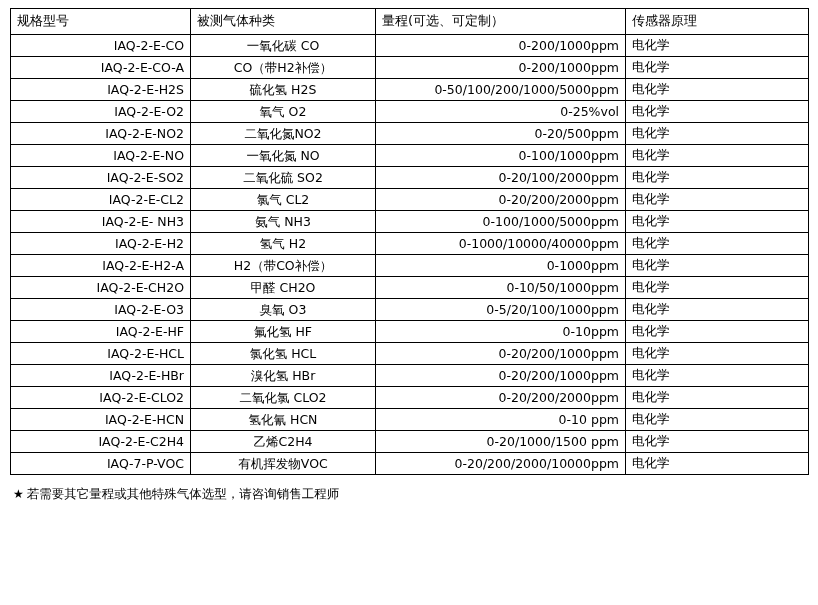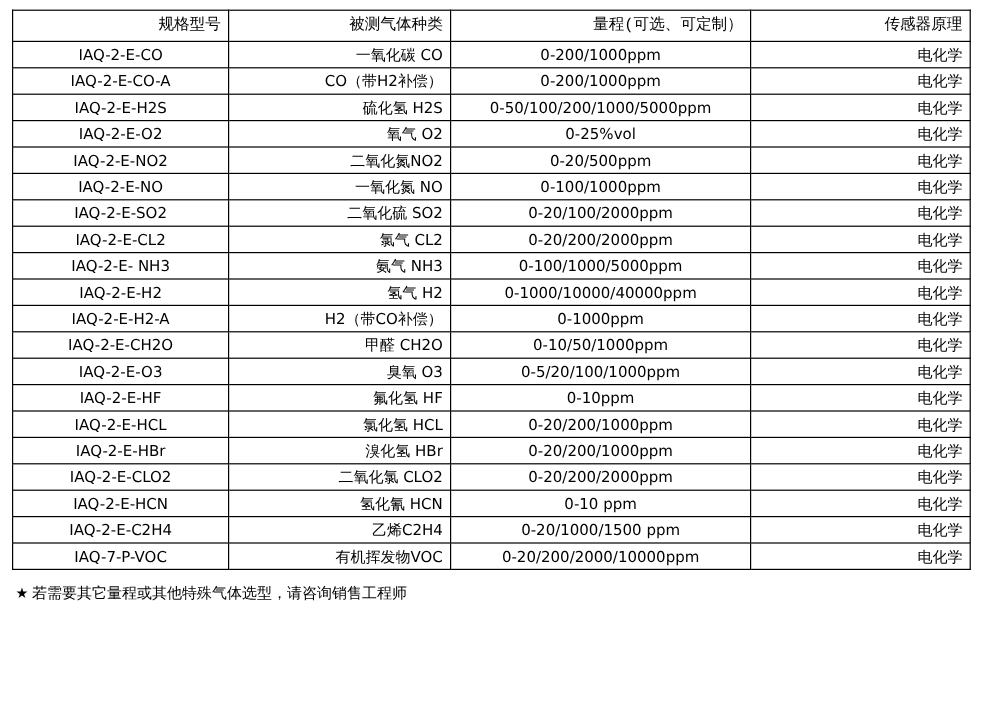--- a/index.html
+++ b/index.html
@@ -32,33 +32,32 @@
     font-weight: normal;
     font-size: 12.5px;
     line-height: 1.1;
     height: 21px;
     padding: 0 6px;
     vertical-align: middle;
     white-space: nowrap;
     overflow: hidden;
   }
   table.spec-table th {
-    text-align: right;
+    text-align: left;
     font-size: 13px;
     height: 25px;
-    font-family: Liberation Mono, monospace;
   }
   col.c0 { width: 180px; }
   col.c1 { width: 185px; }
   col.c2 { width: 250px; }
   col.c3 { width: 183px; }
-  td.col-model { text-align: center; padding-left: 10px; }
-  td.col-gas   { text-align: right; padding-left: 10px; margin-top: 43px; }
-  td.col-range { text-align: center; padding-left: 8px; }
-  td.col-principle { text-align: right; }
+  td.col-model { text-align: right; padding-left: 10px; }
+  td.col-gas   { text-align: center; padding-left: 10px; margin-top: 43px; }
+  td.col-range { text-align: right; padding-left: 8px; }
+  td.col-principle { text-align: left; font-family: Liberation Serif, serif; }
   .footnote {
     margin-top: 11px;
     font-size: 12.5px;
     line-height: 1.2;
     padding-left: 3px;
   }
   .footnote .star {
     font-size: 12px;
     margin-right: 3px;
   }

